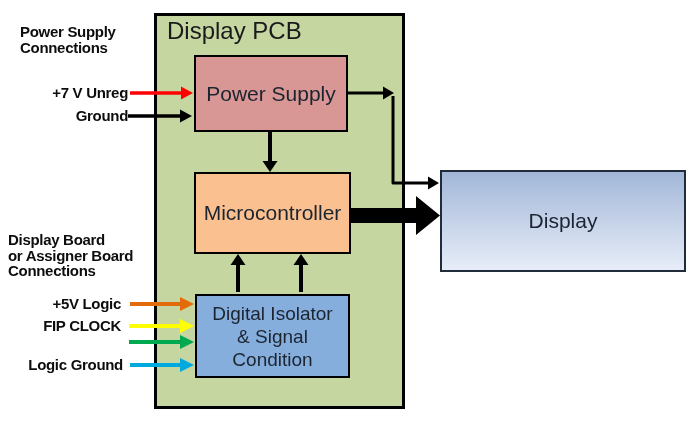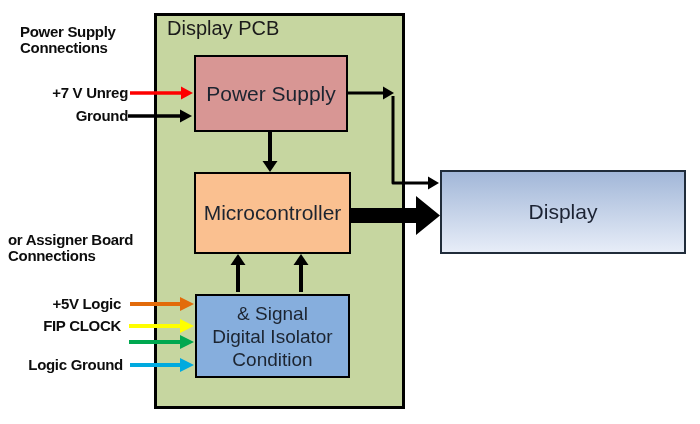--- a/index.html
+++ b/index.html
@@ -6,32 +6,32 @@
   .stage{
     position:relative;width:700px;height:424px;background:#ffffff;
     font-family:"Liberation Sans","DejaVu Sans",sans-serif;color:#151515;
     overflow:hidden;
   }
   .pcb{
     position:absolute;left:154px;top:13px;width:251px;height:396px;
     border:3px solid #000;box-sizing:border-box;
   }
   .pcb-label{
-    position:absolute;left:167px;top:17px;font-size:20px;color:#1a1a1a;white-space:nowrap;
+    position:absolute;left:167px;top:17px;font-size:24px;color:#1a1a1a;white-space:nowrap;
   }
   .block{
     position:absolute;border:2px solid #000;box-sizing:border-box;
     display:flex;align-items:center;justify-content:center;text-align:center;
     color:#1c2430;
   }
   .block-ps{left:194px;top:55px;width:154px;height:77px;font-size:21px;}
   .block-mc{left:194px;top:172px;width:157px;height:82px;font-size:21px;}
   .block-di{left:195px;top:294px;width:155px;height:84px;font-size:19px;line-height:23px;flex-direction:column;}
   .block-display{
-    left:440px;top:170px;width:246px;height:84px;font-size:21px;
+    left:440px;top:170px;width:246px;height:102px;font-size:21px;
     border:2px solid #202c3a;color:#1c2333;
   }
   .lbl{
     position:absolute;font-weight:bold;font-size:15px;line-height:15.5px;
     letter-spacing:-0.3px;color:#0d0d0d;white-space:nowrap;
   }
   .lbl.right{text-align:center;}
   .overlay{position:absolute;left:0;top:0;width:700px;height:424px;pointer-events:none;}
 </style>
 </head>
@@ -44,35 +44,36 @@
 
   <div class="block block-ps" style="background: rgb(216, 150, 148);">
     <span>Power Supply</span>
   </div>
 
   <div class="block block-mc" style="background: rgb(250, 192, 144);">
     <span>Microcontroller</span>
   </div>
 
   <div class="block block-di" style="background: rgb(134, 174, 221);">
+    <span>Digital Isolator</span>
     <span>&amp; Signal</span>
-    <span>Digital Isolator</span>
     <span>Condition</span>
   </div>
 
   <div class="block block-display" style="background: linear-gradient(rgb(162, 183, 216), rgb(231, 237, 248));">
     <span>Display</span>
   </div>
 
   <div class="lbl" style="left:20px;top:24px;">
     <div>Power Supply</div>
     <div>Connections</div>
   </div>
 
   <div class="lbl" style="left:8px;top:232px;">
+    <div>Display Board</div>
     <div>or Assigner Board</div>
     <div>Connections</div>
   </div>
 
   <div class="lbl right" style="right:572px;top:85px;">+7 V Unreg</div>
   <div class="lbl right" style="right:572px;top:108px;margin-left:48px;">Ground</div>
   <div class="lbl right" style="right:579px;top:296px;">+5V Logic</div>
   <div class="lbl right" style="right:579px;top:318px;">FIP CLOCK</div>
   <div class="lbl right" style="right:577px;top:357px;margin-left:28px;">Logic Ground</div>
 

